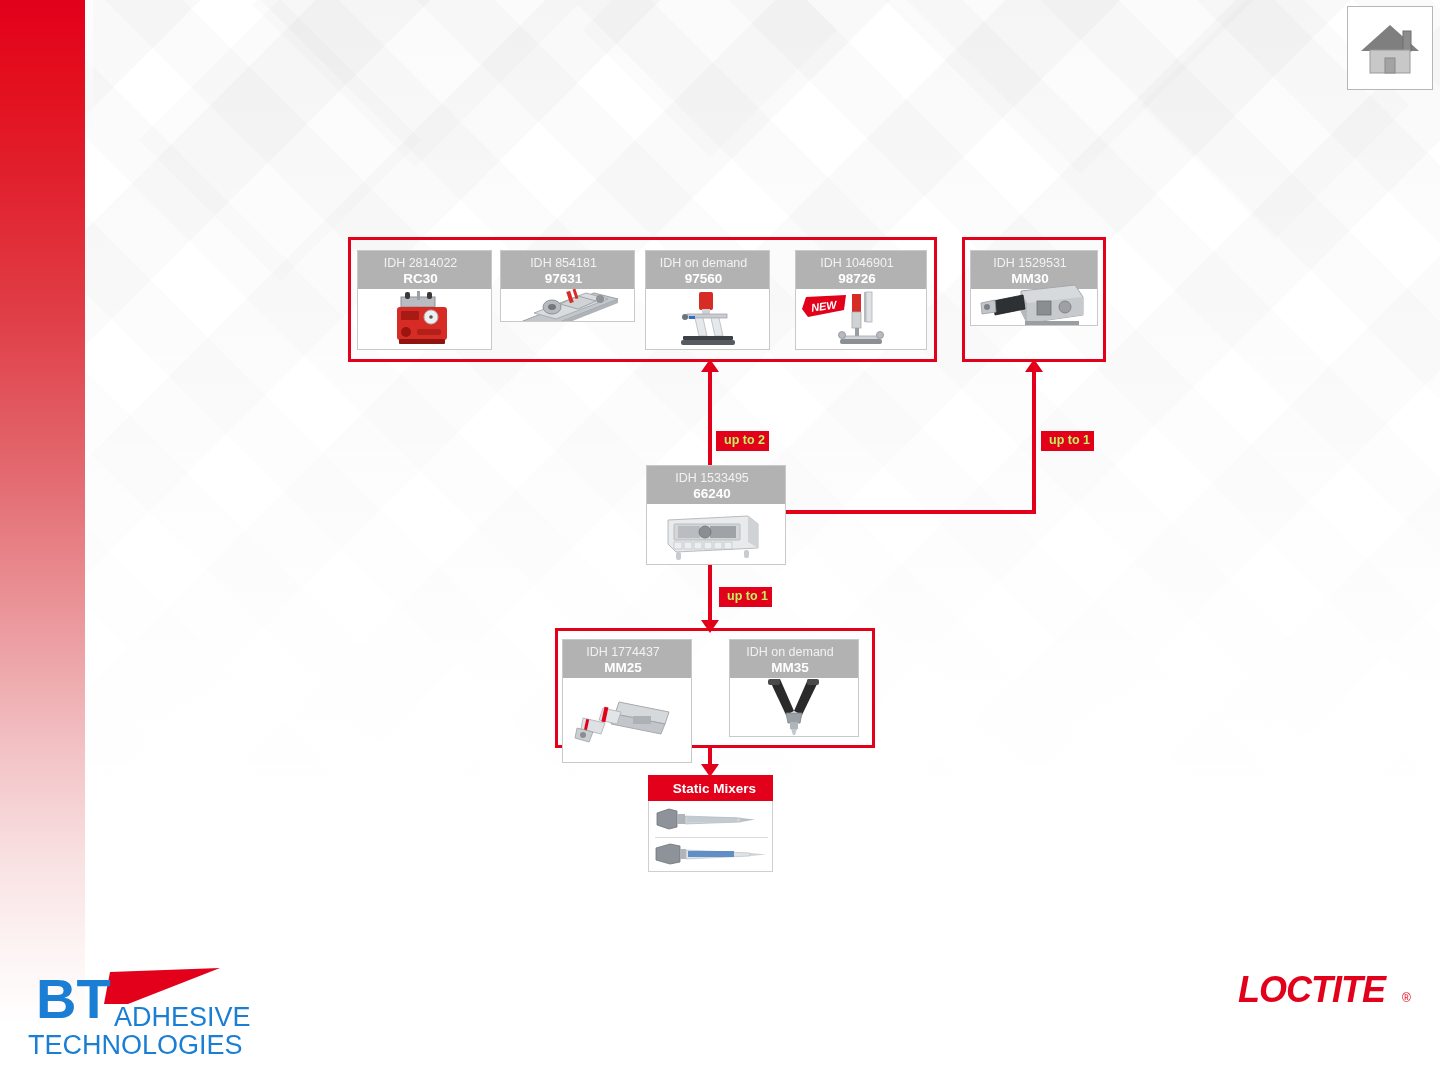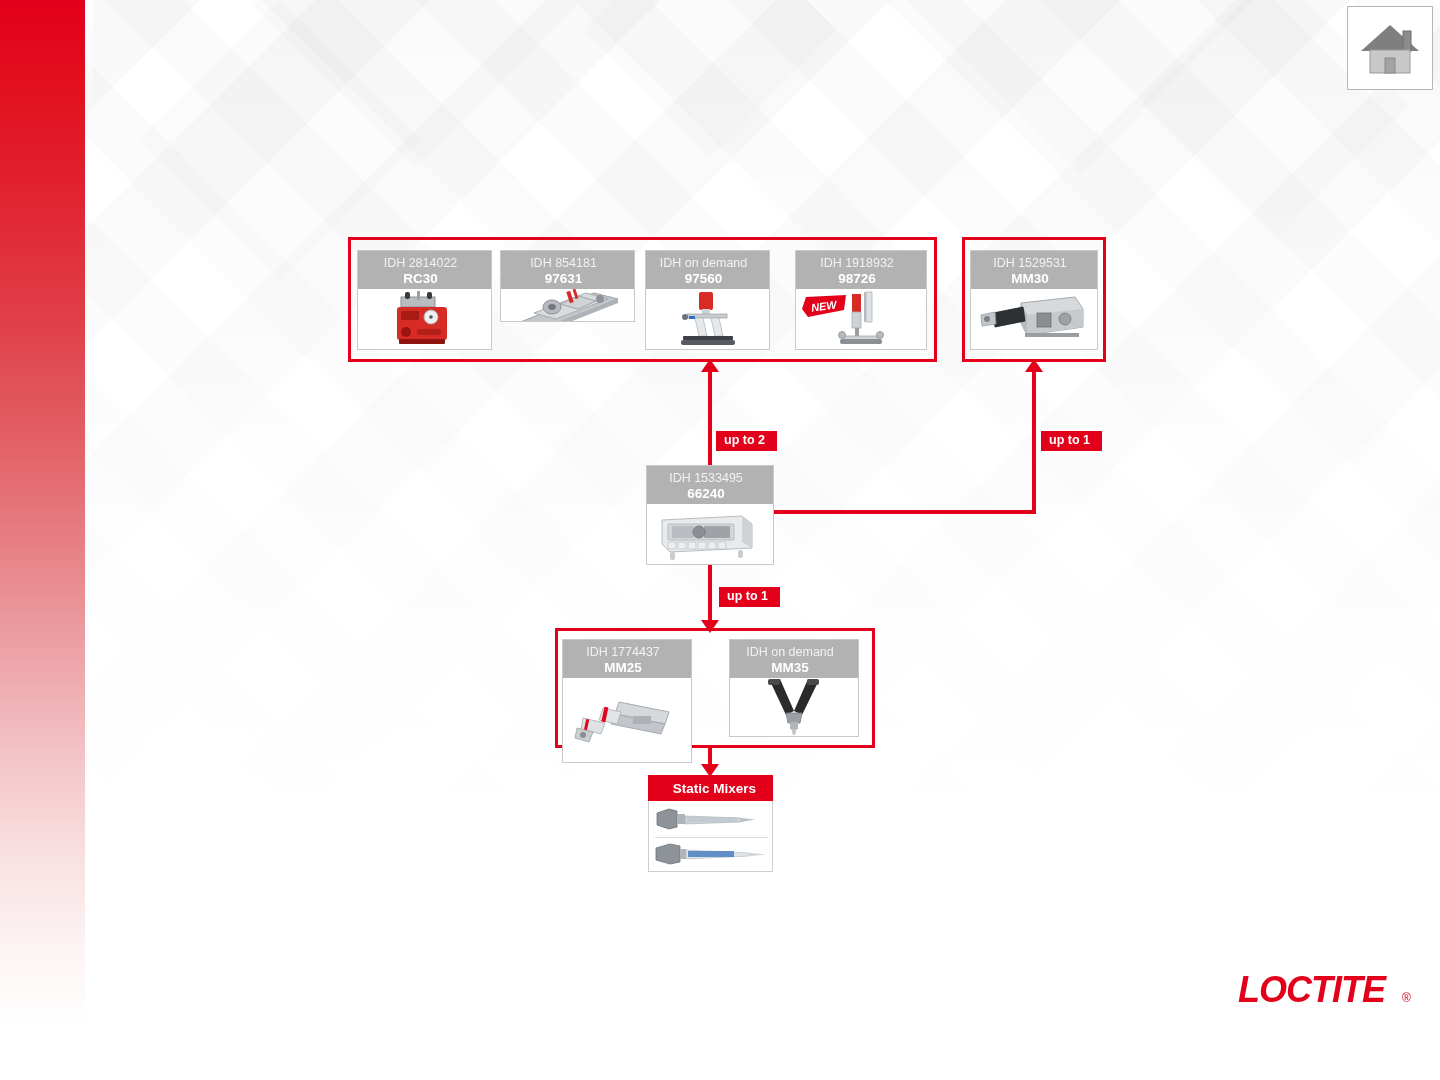--- a/index.html
+++ b/index.html
@@ -101,24 +101,24 @@
   }
   .arrow-down {
     border-left: 9px solid transparent;
     border-right: 9px solid transparent;
     border-top: 13px solid #e2001a;
   }
 
   .conn-label {
     position: absolute;
     background: #e2001a;
-    color: #ffffff;
+    color: #bef264;
     font-size: 12.5px;
     font-weight: bold;
-    padding: 3px 12px 4px 8px;
+    padding: 3px 4px 4px 8px;
     white-space: nowrap;
     line-height: 13px;
   }
 
   
   .group-box {
     position: absolute;
     border: 3px solid #e2001a;
     background: transparent;
   }
@@ -297,21 +297,21 @@
         <rect x="16" y="26" width="6" height="3" fill="#2d6fc4"></rect>
         <circle cx="12" cy="27" r="3" fill="#6d737a"></circle>
         <rect x="10" y="46" width="50" height="4" rx="1" fill="#3d4146"></rect>
         <rect x="8" y="50" width="54" height="5" rx="2" fill="#575c62"></rect>
       </svg>
     </div>
   </div>
 
   <div class="card" style="left:795px; top:250px; width:132px; height:100px;">
     <div class="card-head">
-      <div class="card-idh">IDH 1918932</div>
+      <div class="card-idh">IDH 1046901</div>
       <div class="card-name">98726</div>
     </div>
     <div class="card-img">
       <span class="new-badge">
         <svg width="50" height="28" viewBox="0 0 50 28" aria-hidden="true">
           <path d="M2 16 L6 4 L46 2 L44 17 L8 24 Z" fill="#e2001a"></path>
           <text x="24" y="17" font-family="Liberation Sans, sans-serif" font-size="11" font-weight="bold" font-style="italic" fill="#ffffff" text-anchor="middle" transform="rotate(-8 24 14)">NEW</text>
         </svg>
       </span>
       <svg width="62" height="58" viewBox="0 0 62 58" aria-hidden="true">
@@ -323,41 +323,41 @@
         <rect x="14" y="46" width="34" height="4" rx="1" fill="#d0d4d7" stroke="#a3a7ab" stroke-width="0.8"></rect>
         <rect x="10" y="49" width="42" height="5" rx="2" fill="#8c9095"></rect>
         <circle cx="12" cy="45" r="3.5" fill="#b7bbbf" stroke="#8d9196" stroke-width="0.8"></circle>
         <circle cx="50" cy="45" r="3.5" fill="#b7bbbf" stroke="#8d9196" stroke-width="0.8"></circle>
       </svg>
     </div>
   </div>
 
   <div class="group-box" style="left:962px; top:237px; width:144px; height:125px;"></div>
 
-  <div class="card" style="left:970px; top:250px; width:128px; height:100px;">
+  <div class="card" style="left:970px; top:250px; width:128px; height:76px;">
     <div class="card-head">
       <div class="card-idh">IDH 1529531</div>
       <div class="card-name">MM30</div>
     </div>
     <div class="card-img">
       <svg width="110" height="52" viewBox="0 0 110 52" aria-hidden="true">
         <polygon points="42,10 96,4 104,16 104,34 48,42 42,30" fill="#d7dadd" stroke="#a4a8ac" stroke-width="1"></polygon>
         <polygon points="42,10 42,30 48,42 48,22" fill="#b5b9bd"></polygon>
         <polygon points="48,22 104,16 104,34 48,42" fill="#c6cacd"></polygon>
         <rect x="58" y="20" width="14" height="14" fill="#8a8e92" stroke="#6d7074" stroke-width="0.8"></rect>
         <circle cx="86" cy="26" r="6" fill="#9da1a5" stroke="#74787c" stroke-width="0.8"></circle>
         <polygon points="14,20 44,14 46,28 16,34" fill="#2e3134" stroke="#1c1e20" stroke-width="0.8"></polygon>
         <polygon points="2,22 16,19 17,31 3,33" fill="#c2c6ca" stroke="#9a9ea2" stroke-width="0.8"></polygon>
         <circle cx="8" cy="26" r="3" fill="#7d8185"></circle>
         <rect x="46" y="40" width="54" height="4" fill="#9a9ea2"></rect>
       </svg>
     </div>
   </div>
 
-  <div class="card" style="left:646px; top:465px; width:128px; height:100px;">
+  <div class="card" style="left:646px; top:465px; width:140px; height:100px;">
     <div class="card-head">
       <div class="card-idh">IDH 1533495</div>
       <div class="card-name">66240</div>
     </div>
     <div class="card-img">
       <svg width="112" height="56" viewBox="0 0 112 56" aria-hidden="true">
         <polygon points="8,14 88,10 98,18 98,42 16,46 8,38" fill="#e8eaec" stroke="#b8bcc0" stroke-width="1"></polygon>
         <polygon points="88,10 98,18 98,42 88,36" fill="#cfd3d6"></polygon>
         <rect x="14" y="18" width="66" height="16" rx="1" fill="#d3d7da" stroke="#b0b4b8" stroke-width="0.8"></rect>
         <rect x="18" y="20" width="22" height="12" fill="#b9bdc1"></rect>
@@ -431,20 +431,28 @@
       <svg width="114" height="24" viewBox="0 0 114 24" aria-hidden="true">
         <polygon points="2,5 16,1 26,3 26,19 16,21 2,17" fill="#8d9398" stroke="#6f7479" stroke-width="0.8"></polygon>
         <rect x="26" y="6" width="6" height="10" fill="#b0b5b9"></rect>
         <polygon points="32,7 96,10 96,13 32,16" fill="#dfe3e6" stroke="#b3b8bc" stroke-width="0.6"></polygon>
         <rect x="34" y="8" width="46" height="6" fill="#4a7fc1" opacity="0.85"></rect>
         <polygon points="96,10 112,11.5 96,13" fill="#cdd2d6"></polygon>
       </svg>
     </div>
   </div>
 
+  <div class="bt-logo">
+    <svg width="230" height="100" viewBox="0 0 230 100" aria-hidden="true">
+      <polygon points="82,12 192,8 100,44 76,44" fill="#e2001a"></polygon>
+      <text x="8" y="58" font-family="Liberation Sans, sans-serif" font-size="56" font-weight="bold" fill="#1a7fd4">BT</text>
+      <text x="86" y="66" font-family="Liberation Sans, sans-serif" font-size="27" fill="#1a7fd4">ADHESIVE</text>
+      <text x="0" y="94" font-family="Liberation Sans, sans-serif" font-size="27" fill="#1a7fd4">TECHNOLOGIES</text>
+    </svg>
+  </div>
 
   <div class="loctite-logo">
     <svg width="180" height="44" viewBox="0 0 180 44" aria-hidden="true">
       <text x="0" y="34" font-family="Liberation Sans, sans-serif" font-size="36" font-weight="bold" font-style="italic" fill="#e2001a" letter-spacing="-1">LOCTITE</text>
       <text x="164" y="34" font-family="Liberation Sans, sans-serif" font-size="12" fill="#e2001a">®</text>
     </svg>
   </div>
 
 </div>
 

